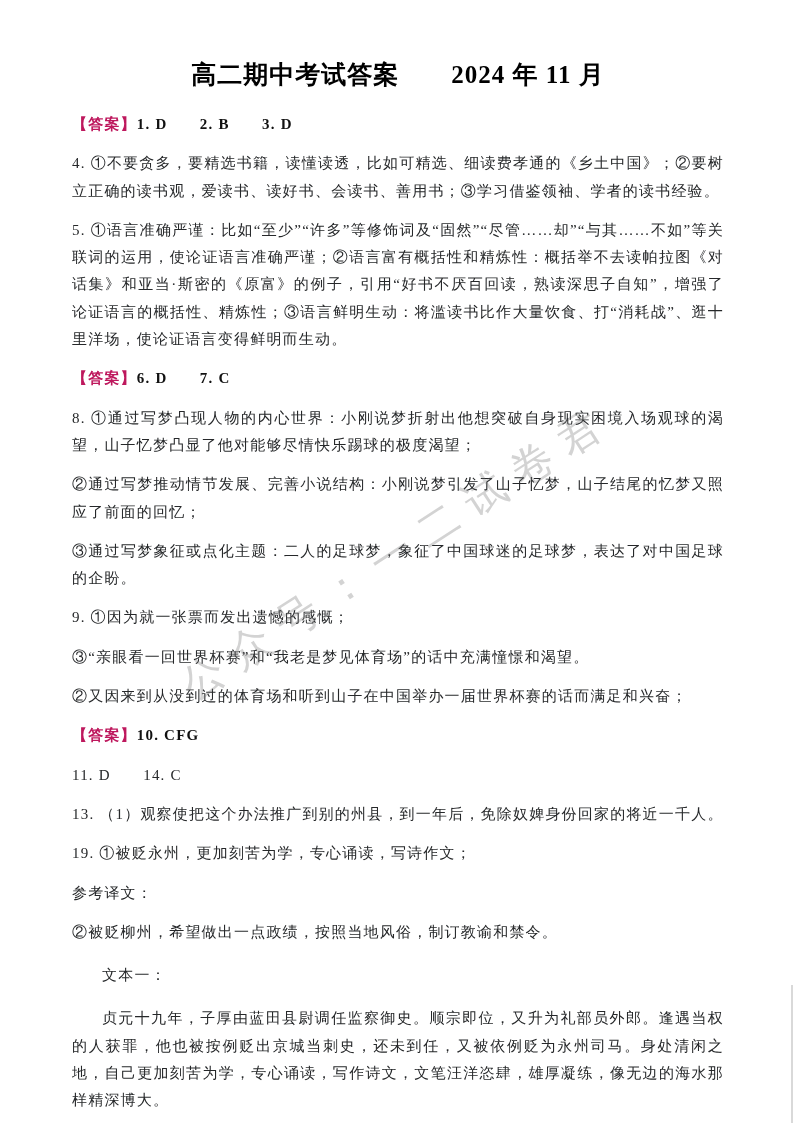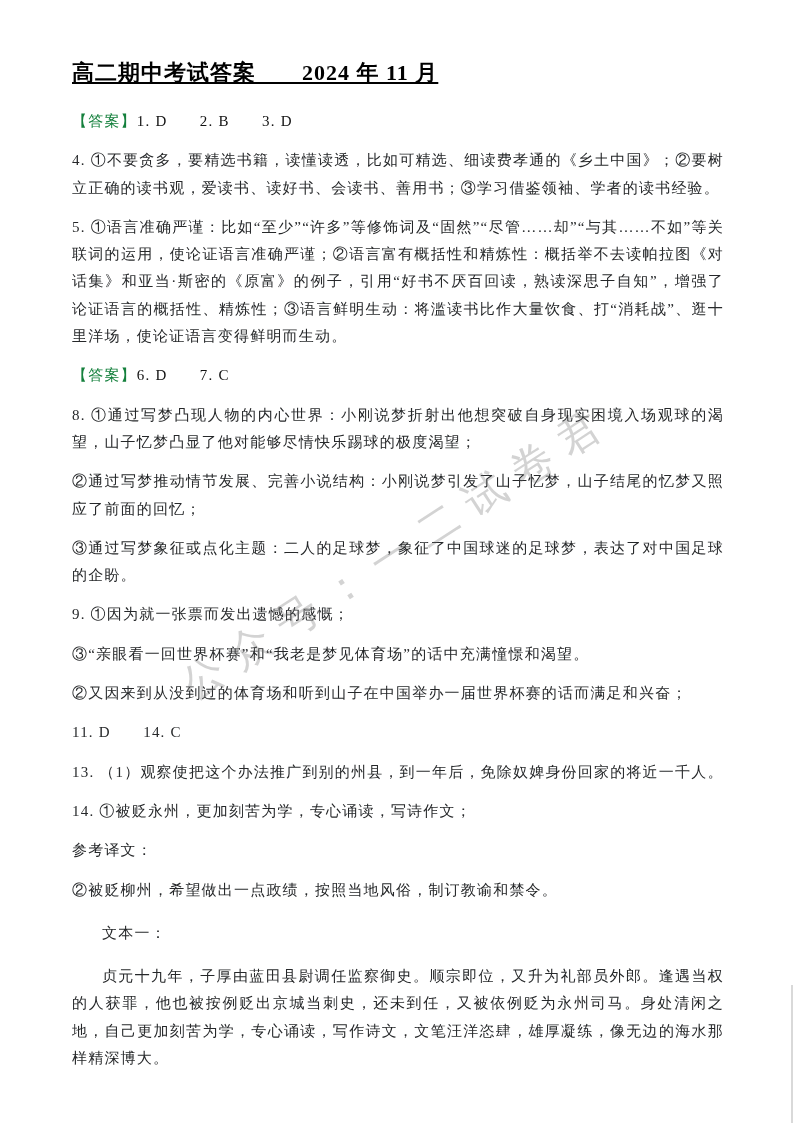--- a/index.html
+++ b/index.html
@@ -11,44 +11,43 @@
     overflow: hidden;
   }
   .page {
     position: relative;
     width: 794px; height: 1123px;
     box-sizing: border-box;
     padding: 58px 70px 30px 72px;
     background: #ffffff;
   }
   .doc-title {
-    font-size: 22px;
+    font-size: 25px;
     font-weight: bold;
     color: #000000;
-    text-align: left;
+    text-align: center;
     margin: 0 0 20px 0;
     letter-spacing: 1px;
-    text-decoration: underline;
   }
   .doc-body p.para {
     font-size: 15px;
     line-height: 1.82;
     margin: 0 0 12px 0;
     text-align: justify;
     word-break: break-all;
     letter-spacing: 1.2px;
     color: #26282a;
   }
   .answer-label {
-    color: #15803d;
-    font-weight: normal;
+    color: #be185d;
+    font-weight: bold;
     margin-top: 16px;
   }
   .answer-text {
-    font-weight: normal;
+    font-weight: bold;
     color: #111111;
   }
   p.para.indent { text-indent: 2em; margin-top: 16px; }
   .watermark {
     position: absolute;
     left: 50%;
     top: 552px;
     transform: translate(-50%, -50%) rotate(-33deg);
     font-size: 42px;
     letter-spacing: 14px;
@@ -79,23 +78,24 @@
       <p class="para"><span class="answer-label">【答案】</span><span class="answer-text">1. D　　2. B　　3. D</span></p>
       <p class="para"><span class="">4. ①不要贪多，要精选书籍，读懂读透，比如可精选、细读费孝通的《乡土中国》；②要树立正确的读书观，爱读书、读好书、会读书、善用书；③学习借鉴领袖、学者的读书经验。</span></p>
       <p class="para"><span class="">5. ①语言准确严谨：比如“至少”“许多”等修饰词及“固然”“尽管……却”“与其……不如”等关联词的运用，使论证语言准确严谨；②语言富有概括性和精炼性：概括举不去读帕拉图《对话集》和亚当·斯密的《原富》的例子，引用“好书不厌百回读，熟读深思子自知”，增强了论证语言的概括性、精炼性；③语言鲜明生动：将滥读书比作大量饮食、打“消耗战”、逛十里洋场，使论证语言变得鲜明而生动。</span></p>
       <p class="para"><span class="answer-label">【答案】</span><span class="answer-text">6. D　　7. C</span></p>
       <p class="para"><span class="">8. ①通过写梦凸现人物的内心世界：小刚说梦折射出他想突破自身现实困境入场观球的渴望，山子忆梦凸显了他对能够尽情快乐踢球的极度渴望；</span></p>
       <p class="para"><span class="">②通过写梦推动情节发展、完善小说结构：小刚说梦引发了山子忆梦，山子结尾的忆梦又照应了前面的回忆；</span></p>
       <p class="para"><span class="">③通过写梦象征或点化主题：二人的足球梦，象征了中国球迷的足球梦，表达了对中国足球的企盼。</span></p>
       <p class="para"><span class="">9. ①因为就一张票而发出遗憾的感慨；</span></p>
       <p class="para"><span class="">③“亲眼看一回世界杯赛”和“我老是梦见体育场”的话中充满憧憬和渴望。</span></p>
       <p class="para"><span class="">②又因来到从没到过的体育场和听到山子在中国举办一届世界杯赛的话而满足和兴奋；</span></p>
+      <p class="para"><span class="answer-label">【答案】</span><span class="answer-text">10. CFG</span></p>
       <p class="para"><span class="">11. D　　14. C</span></p>
       <p class="para"><span class="">13. （1）观察使把这个办法推广到别的州县，到一年后，免除奴婢身份回家的将近一千人。</span></p>
-      <p class="para"><span class="">14. ①被贬永州，更加刻苦为学，专心诵读，写诗作文；</span></p>
+      <p class="para"><span class="">19. ①被贬永州，更加刻苦为学，专心诵读，写诗作文；</span></p>
       <p class="para"><span class="">参考译文：</span></p>
       <p class="para"><span class="">②被贬柳州，希望做出一点政绩，按照当地风俗，制订教谕和禁令。</span></p>
       <p class="para indent"><span class="">文本一：</span></p>
       <p class="para indent"><span class="">贞元十九年，子厚由蓝田县尉调任监察御史。顺宗即位，又升为礼部员外郎。逢遇当权的人获罪，他也被按例贬出京城当刺史，还未到任，又被依例贬为永州司马。身处清闲之地，自己更加刻苦为学，专心诵读，写作诗文，文笔汪洋恣肆，雄厚凝练，像无边的海水那样精深博大。</span></p>
     </div>
 
   <div class="page-edge-line"></div>
 
 </div>
 

